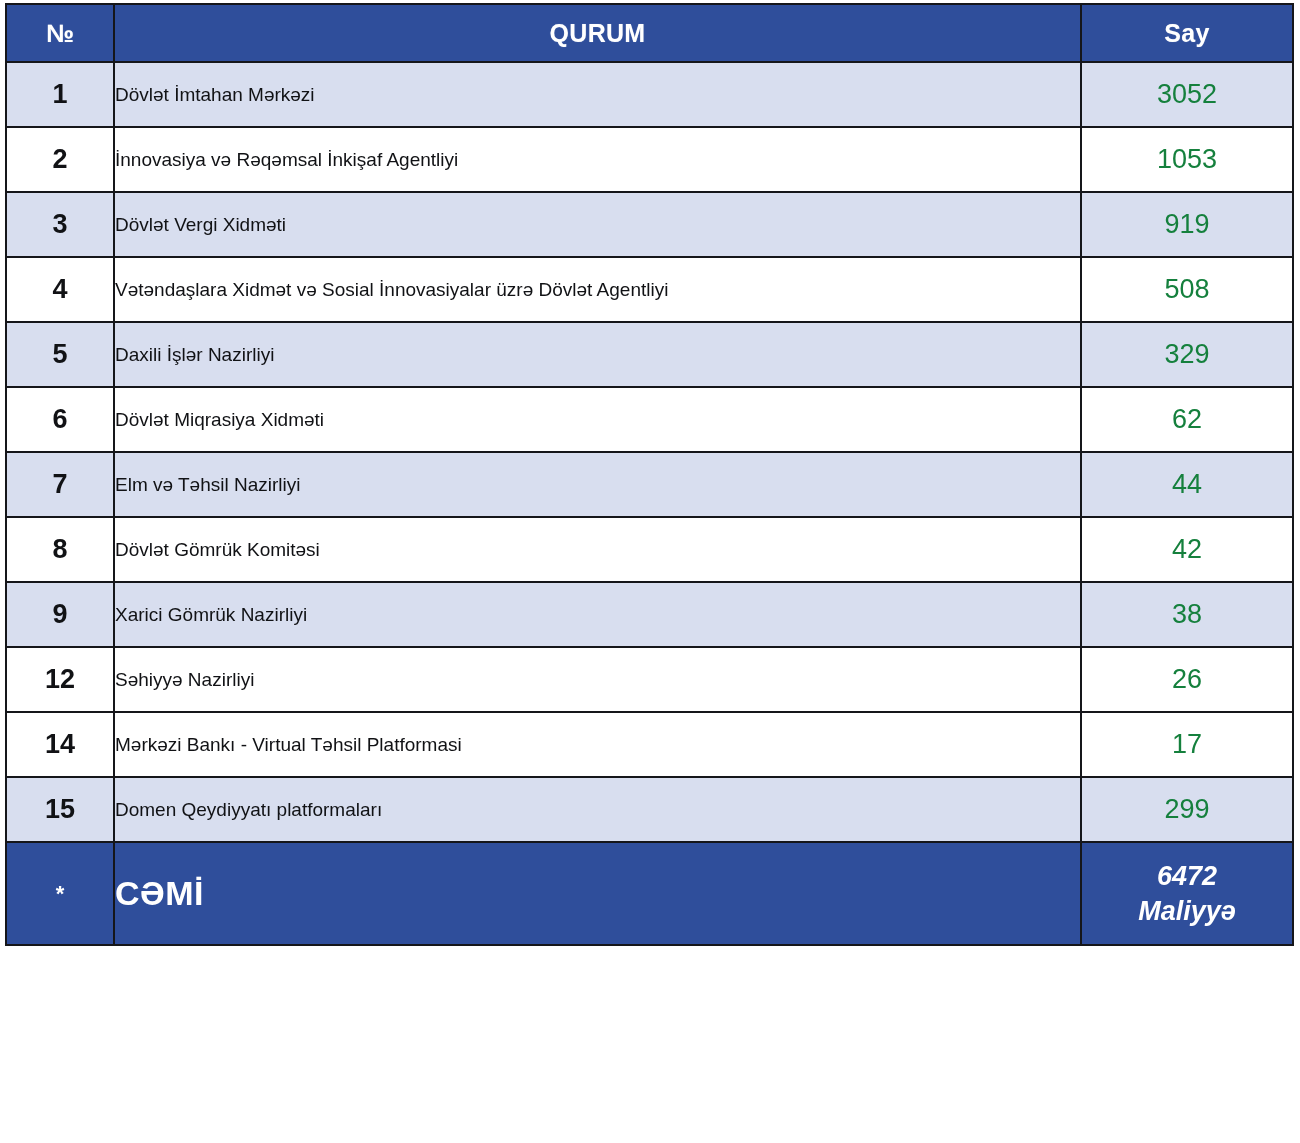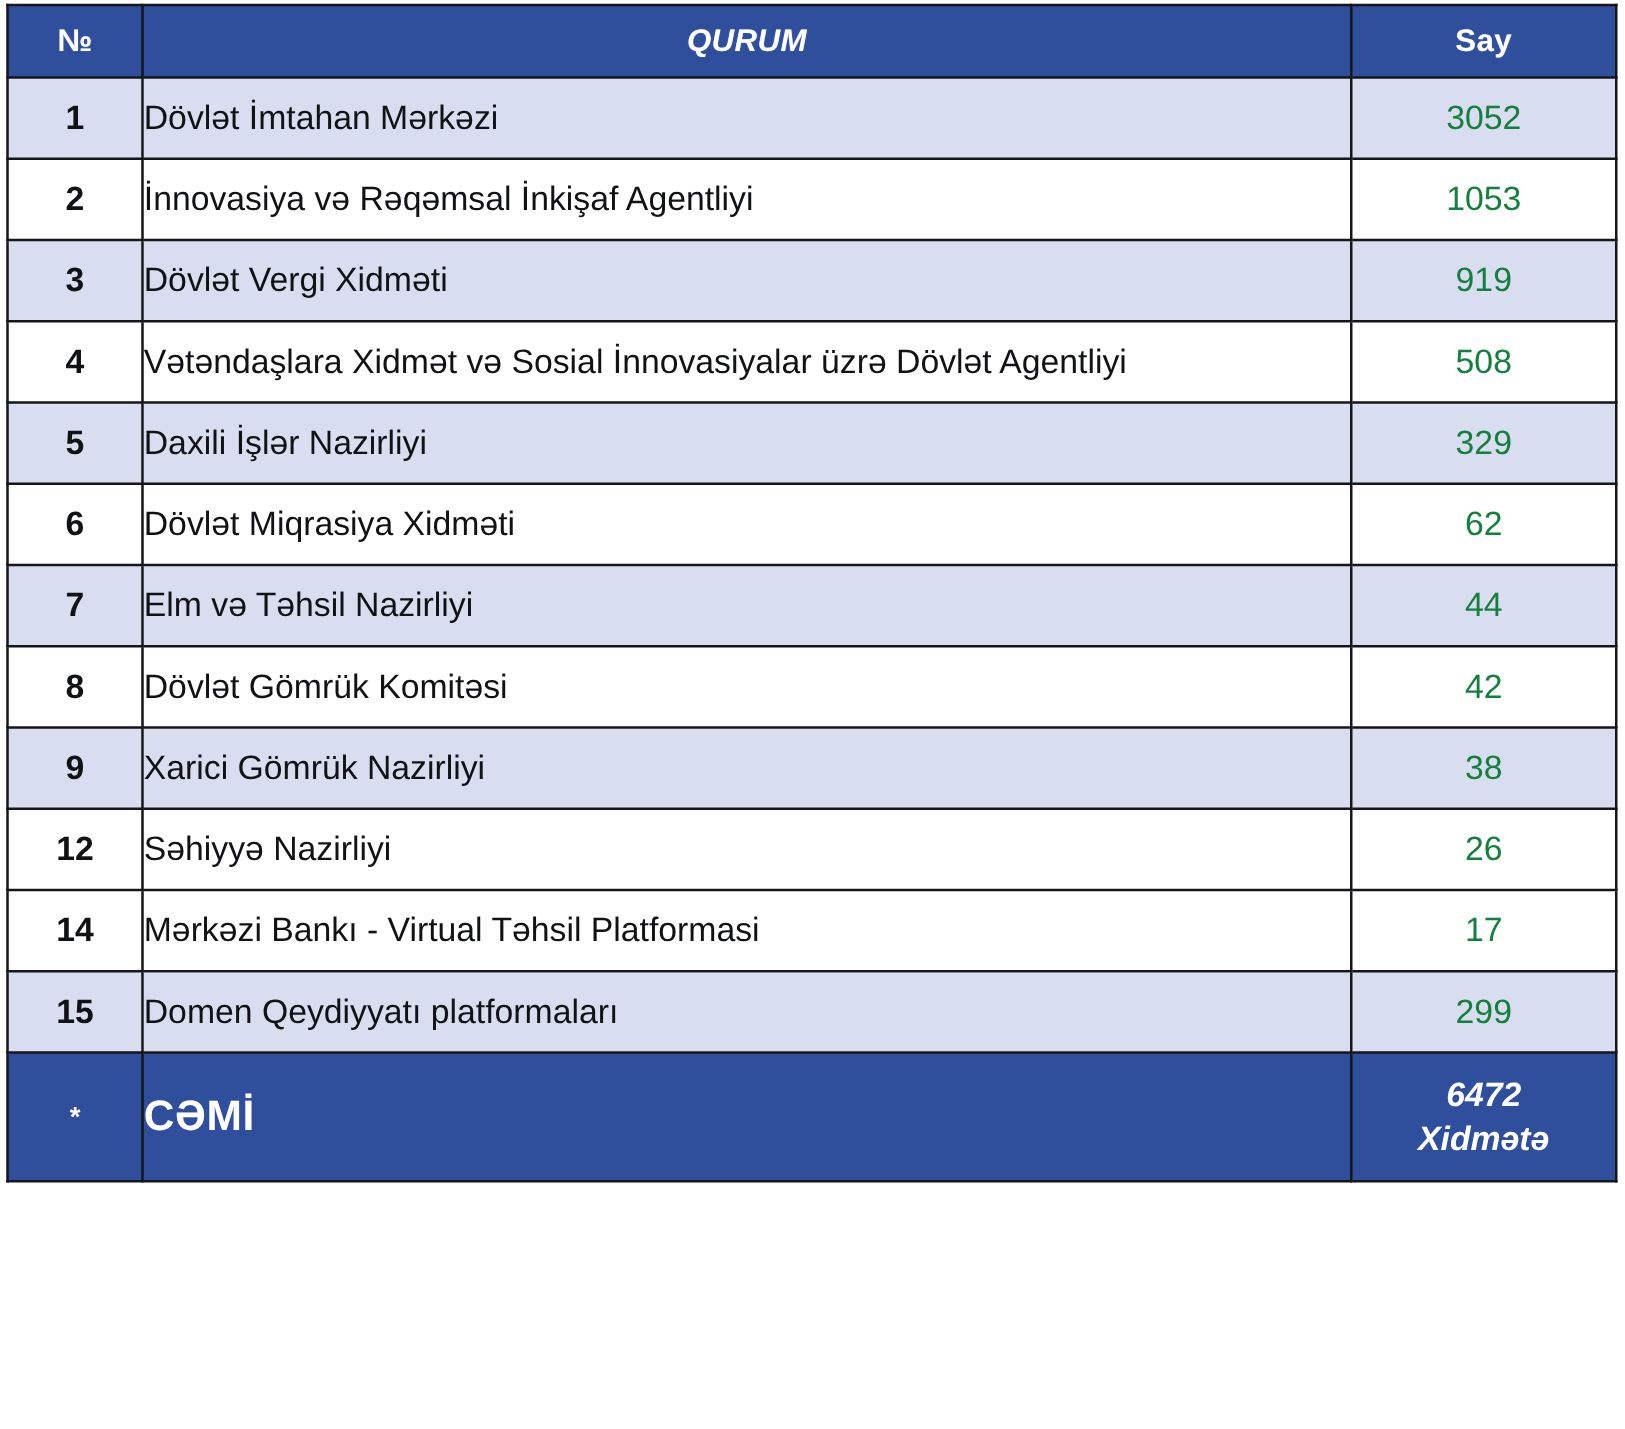--- a/index.html
+++ b/index.html
@@ -47,39 +47,39 @@
     color: #ffffff;
     height: 58px;
     font-size: 25px;
     font-weight: bold;
     letter-spacing: 0.3px;
     text-align: center;
     vertical-align: middle;
     text-shadow: 0 0 1px rgba(255,255,255,0.35);
   }
   th.th-no    { font-size: 26px; }
-  th.th-org   { font-size: 26px; font-style: italic; }
+  th.th-org   { font-size: 26px; }
   th.th-count { font-size: 25px; }
 
   
   tbody tr.data-row { height: 65px; }
   tbody tr.row-shade td { background: #D8DEEF; }
   tbody tr.row-plain td { background: #ffffff; }
 
   td.cell-no {
     text-align: center;
     vertical-align: middle;
     font-size: 27px;
     font-weight: bold;
     color: #111215;
   }
   td.cell-org {
     text-align: left;
     vertical-align: middle;
-    font-size: 27px;
+    font-size: 19px;
     font-weight: normal;
     color: #111215;
     padding-left: 16px;
     white-space: nowrap;
     overflow: hidden;
   }
   td.cell-count {
     text-align: center;
     vertical-align: middle;
     font-size: 27px;
@@ -207,19 +207,19 @@
         <td class="cell-no">15</td>
         <td class="cell-org">Domen Qeydiyyatı platformaları</td>
         <td class="cell-count">299</td>
       </tr>
 
       <tr class="total-row">
         <td class="total-star">*</td>
         <td class="total-label">CƏMİ</td>
         <td class="total-count">
           <span class="tc-line">6472</span>
-          <span class="tc-line">Xidmətə</span>
+          <span class="tc-line">Maliyyə</span>
         </td>
       </tr>
 
     </tbody>
   </table>
 </div>
 
 </body></html>

